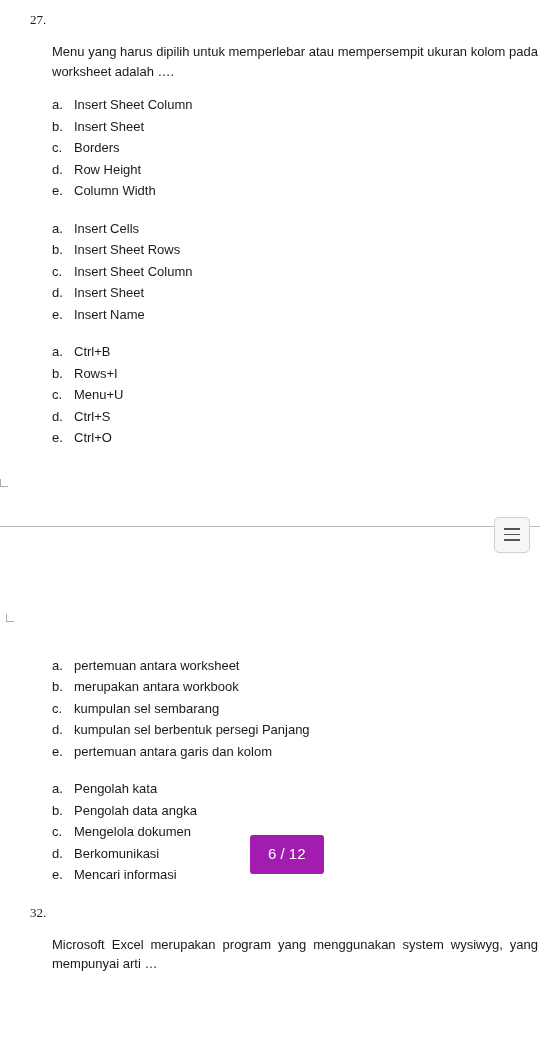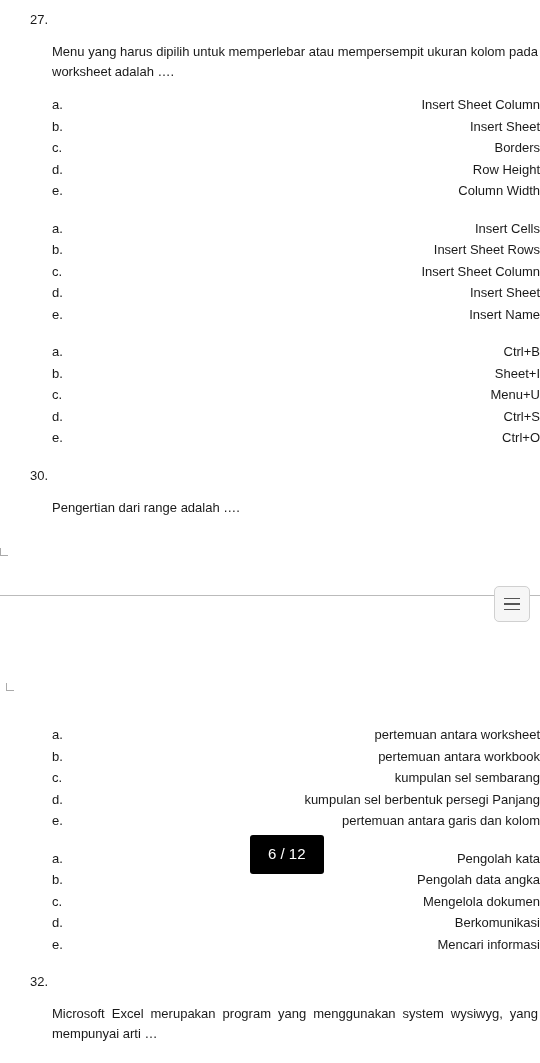--- a/index.html
+++ b/index.html
@@ -7,26 +7,26 @@
       font-family: Arial, Helvetica, sans-serif;
       font-size: 13px;
       color: #1a1a1a;
       background: #fff;
       width: 540px;
       line-height: 1.5;
     }
     .page { padding: 10px 0 20px 30px; background: #fff; }
     .question-block { margin-bottom: 18px; }
     .question-text { display: flex; margin-bottom: 14px; text-align: justify; padding-right: 2px; }
-    .q-num { min-width: 22px; flex-shrink: 0; }
+    .q-num { min-width: 22px; flex-shrink: 0; font-family: Liberation Serif, serif; }
     .q-body { flex: 1; margin-top: 32px; }
     .options { padding-left: 22px; }
     .option { display: flex; margin-bottom: 2px; }
     .opt-letter { min-width: 22px; flex-shrink: 0; }
-    .opt-text { flex: 1; text-align: right; }
+    .opt-text { flex: 1; }
     .page-gap {
       height: 120px;
       border-top: 1px solid #bbb;
       margin-top: 40px;
       position: relative;
       background: #fff;
     }
     .corner-tl {
       position: absolute;
       top: -48px;
@@ -64,21 +64,21 @@
     .hamburger-btn span {
       display: block;
       width: 16px;
       height: 1.5px;
       background: #555;
     }
     .page-indicator {
       position: absolute;
       left: 250px;
       top: 835px;
-      background: #000000;
+      background: #a21caf;
       color: #fff;
       font-size: 15px;
       padding: 8px 18px;
       border-radius: 3px;
       font-weight: 400;
     }
     .continuation { padding-left: 22px; margin-bottom: 18px; }
   </style>
 </head>
 <body>
@@ -140,43 +140,37 @@
   </div>
 
   <div class="question-block">
     <div class="options">
       <div class="option">
           <span class="opt-letter">a.</span>
           <span class="opt-text">Ctrl+B</span>
         </div>
       <div class="option">
           <span class="opt-letter">b.</span>
-          <span class="opt-text">Sheet+I</span>
+          <span class="opt-text">Rows+I</span>
         </div>
       <div class="option">
           <span class="opt-letter">c.</span>
           <span class="opt-text">Menu+U</span>
         </div>
       <div class="option">
           <span class="opt-letter">d.</span>
           <span class="opt-text">Ctrl+S</span>
         </div>
       <div class="option">
           <span class="opt-letter">e.</span>
           <span class="opt-text">Ctrl+O</span>
         </div>
     </div>
   </div>
 
-  <div class="question-block">
-    <div class="question-text">
-      <span class="q-num">30.</span>
-      <span class="q-body">Pengertian dari range adalah ….</span>
-    </div>
-  </div>
 
 </div>
 
 <div class="page-gap">
   <div class="corner-tl"></div>
   <div class="hamburger-btn">
     <span></span>
     <span></span>
     <span></span>
   </div>
@@ -185,21 +179,21 @@
 
 <div class="page">
 
   <div class="continuation">
     <div class="option">
         <span class="opt-letter">a.</span>
         <span class="opt-text">pertemuan antara worksheet</span>
       </div>
     <div class="option">
         <span class="opt-letter">b.</span>
-        <span class="opt-text">pertemuan antara workbook</span>
+        <span class="opt-text">merupakan antara workbook</span>
       </div>
     <div class="option">
         <span class="opt-letter">c.</span>
         <span class="opt-text">kumpulan sel sembarang</span>
       </div>
     <div class="option">
         <span class="opt-letter">d.</span>
         <span class="opt-text">kumpulan sel berbentuk persegi Panjang</span>
       </div>
     <div class="option">

